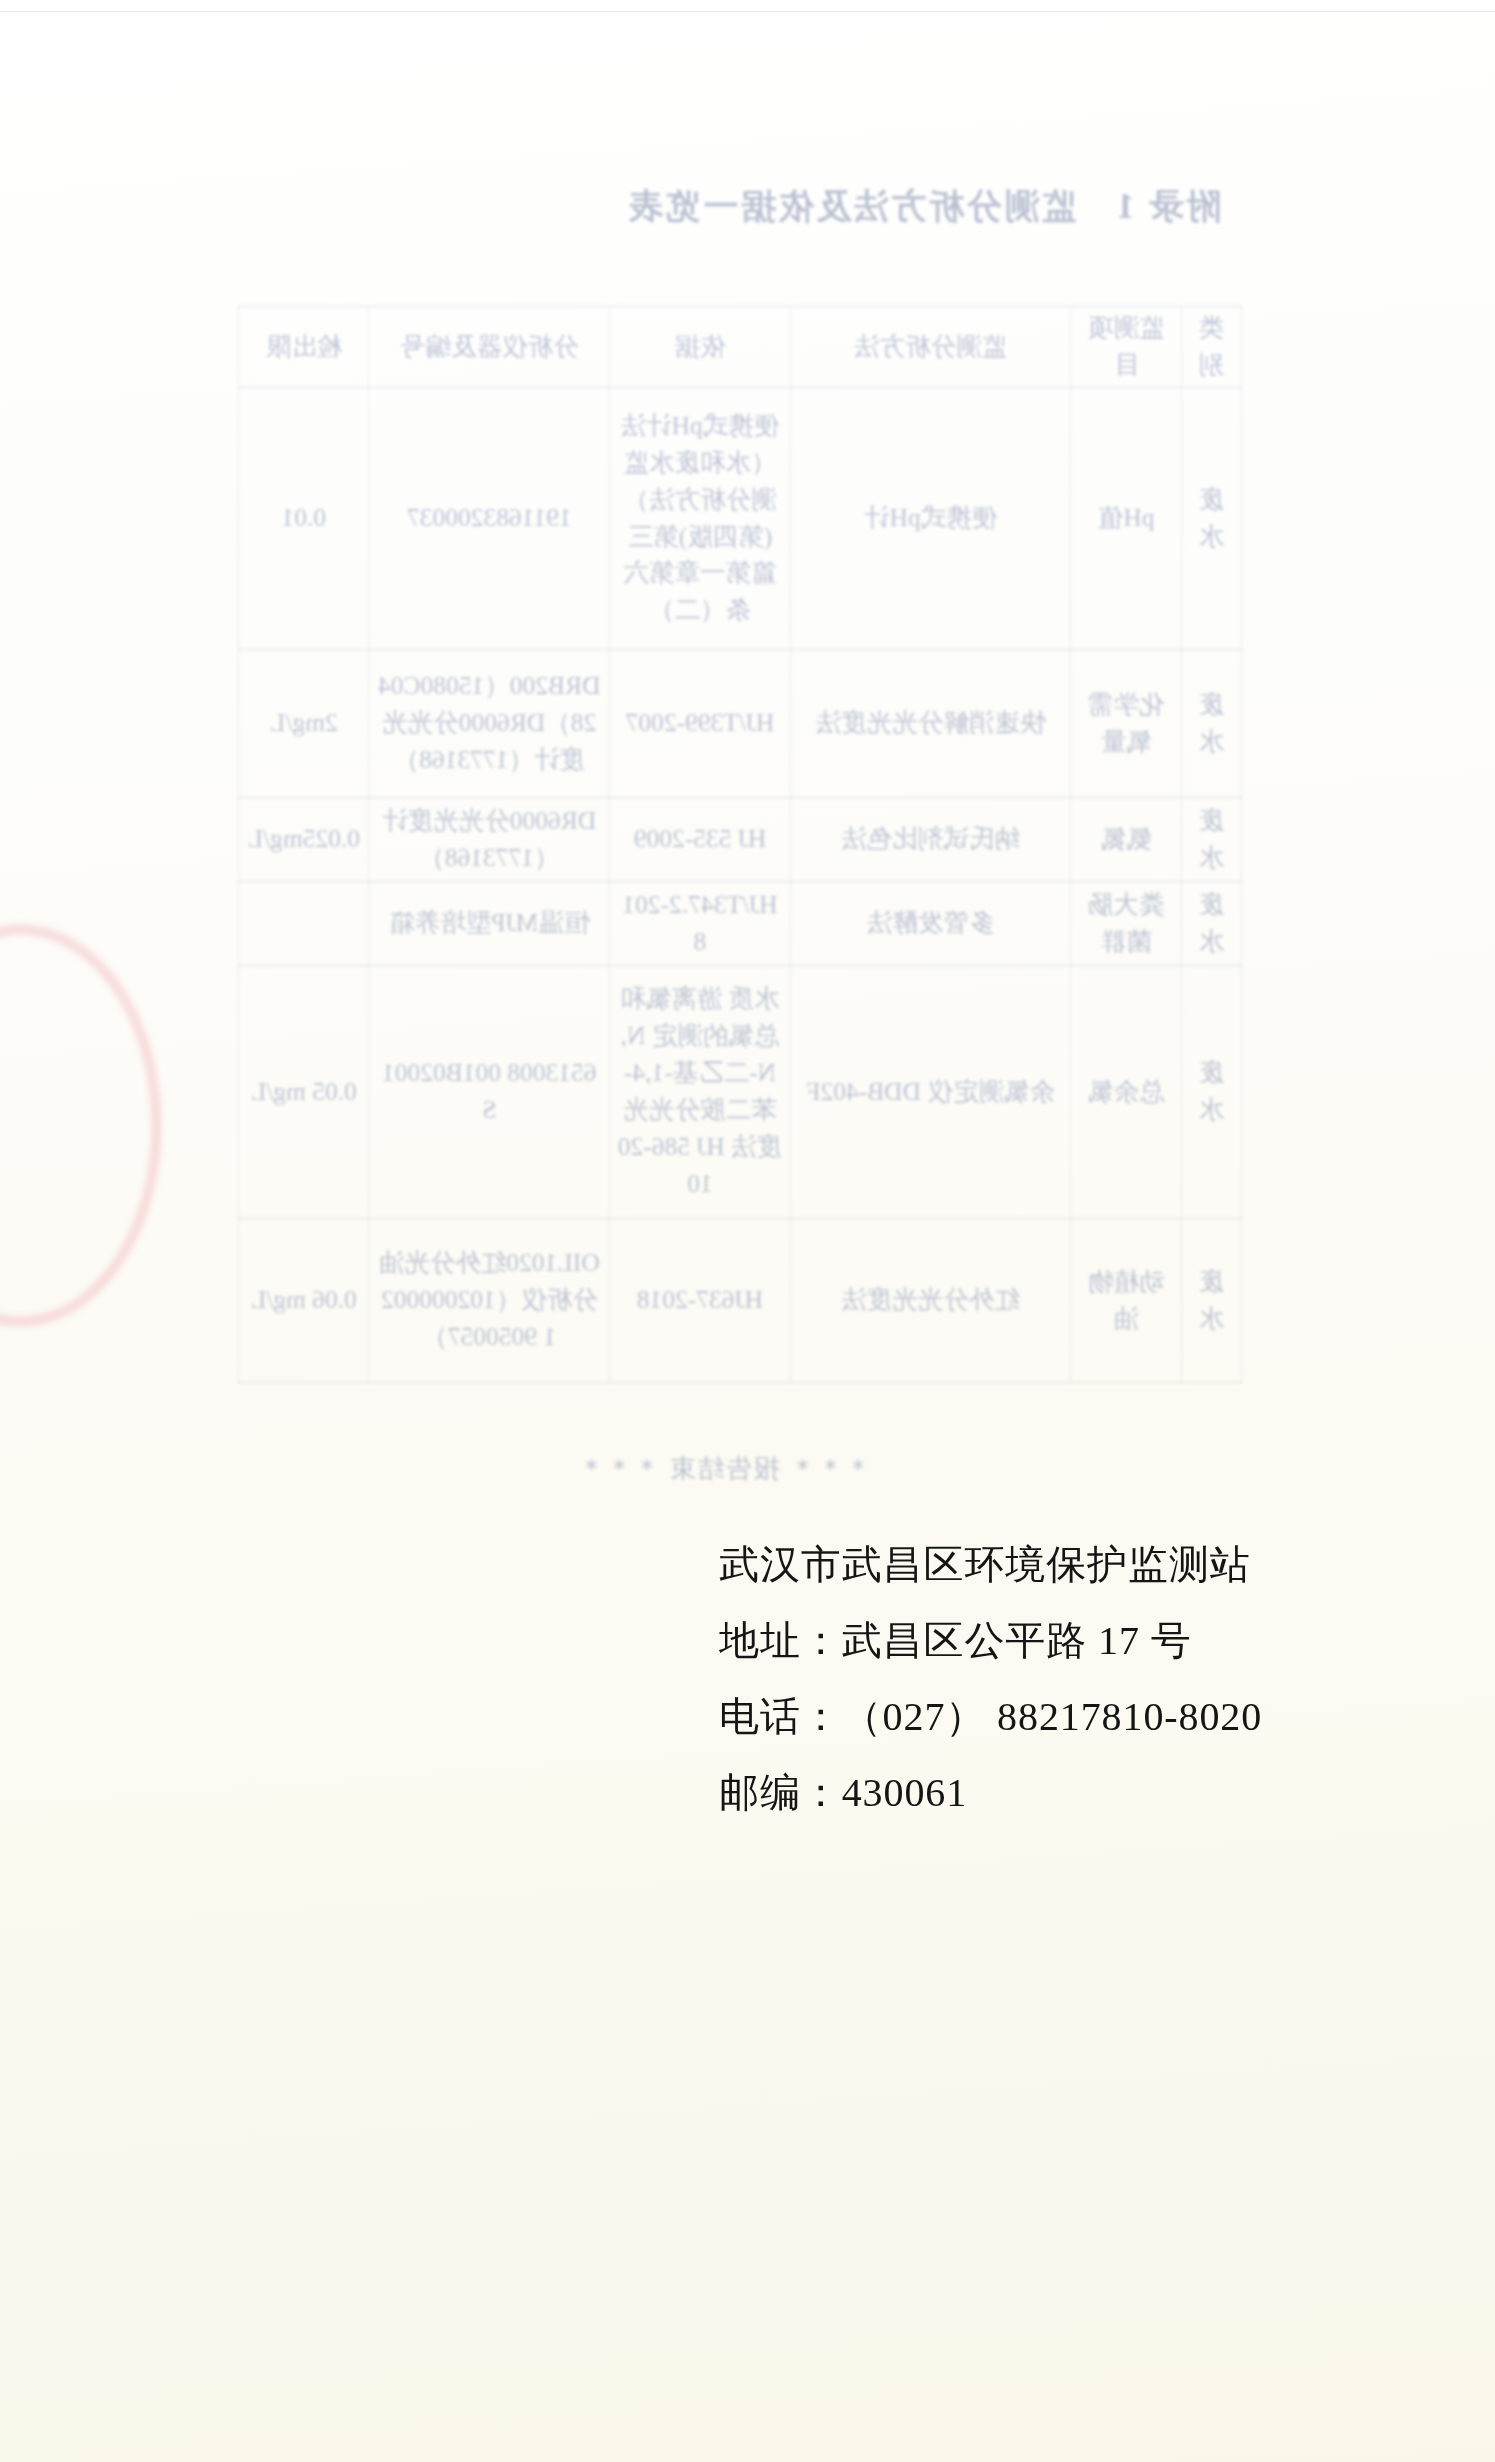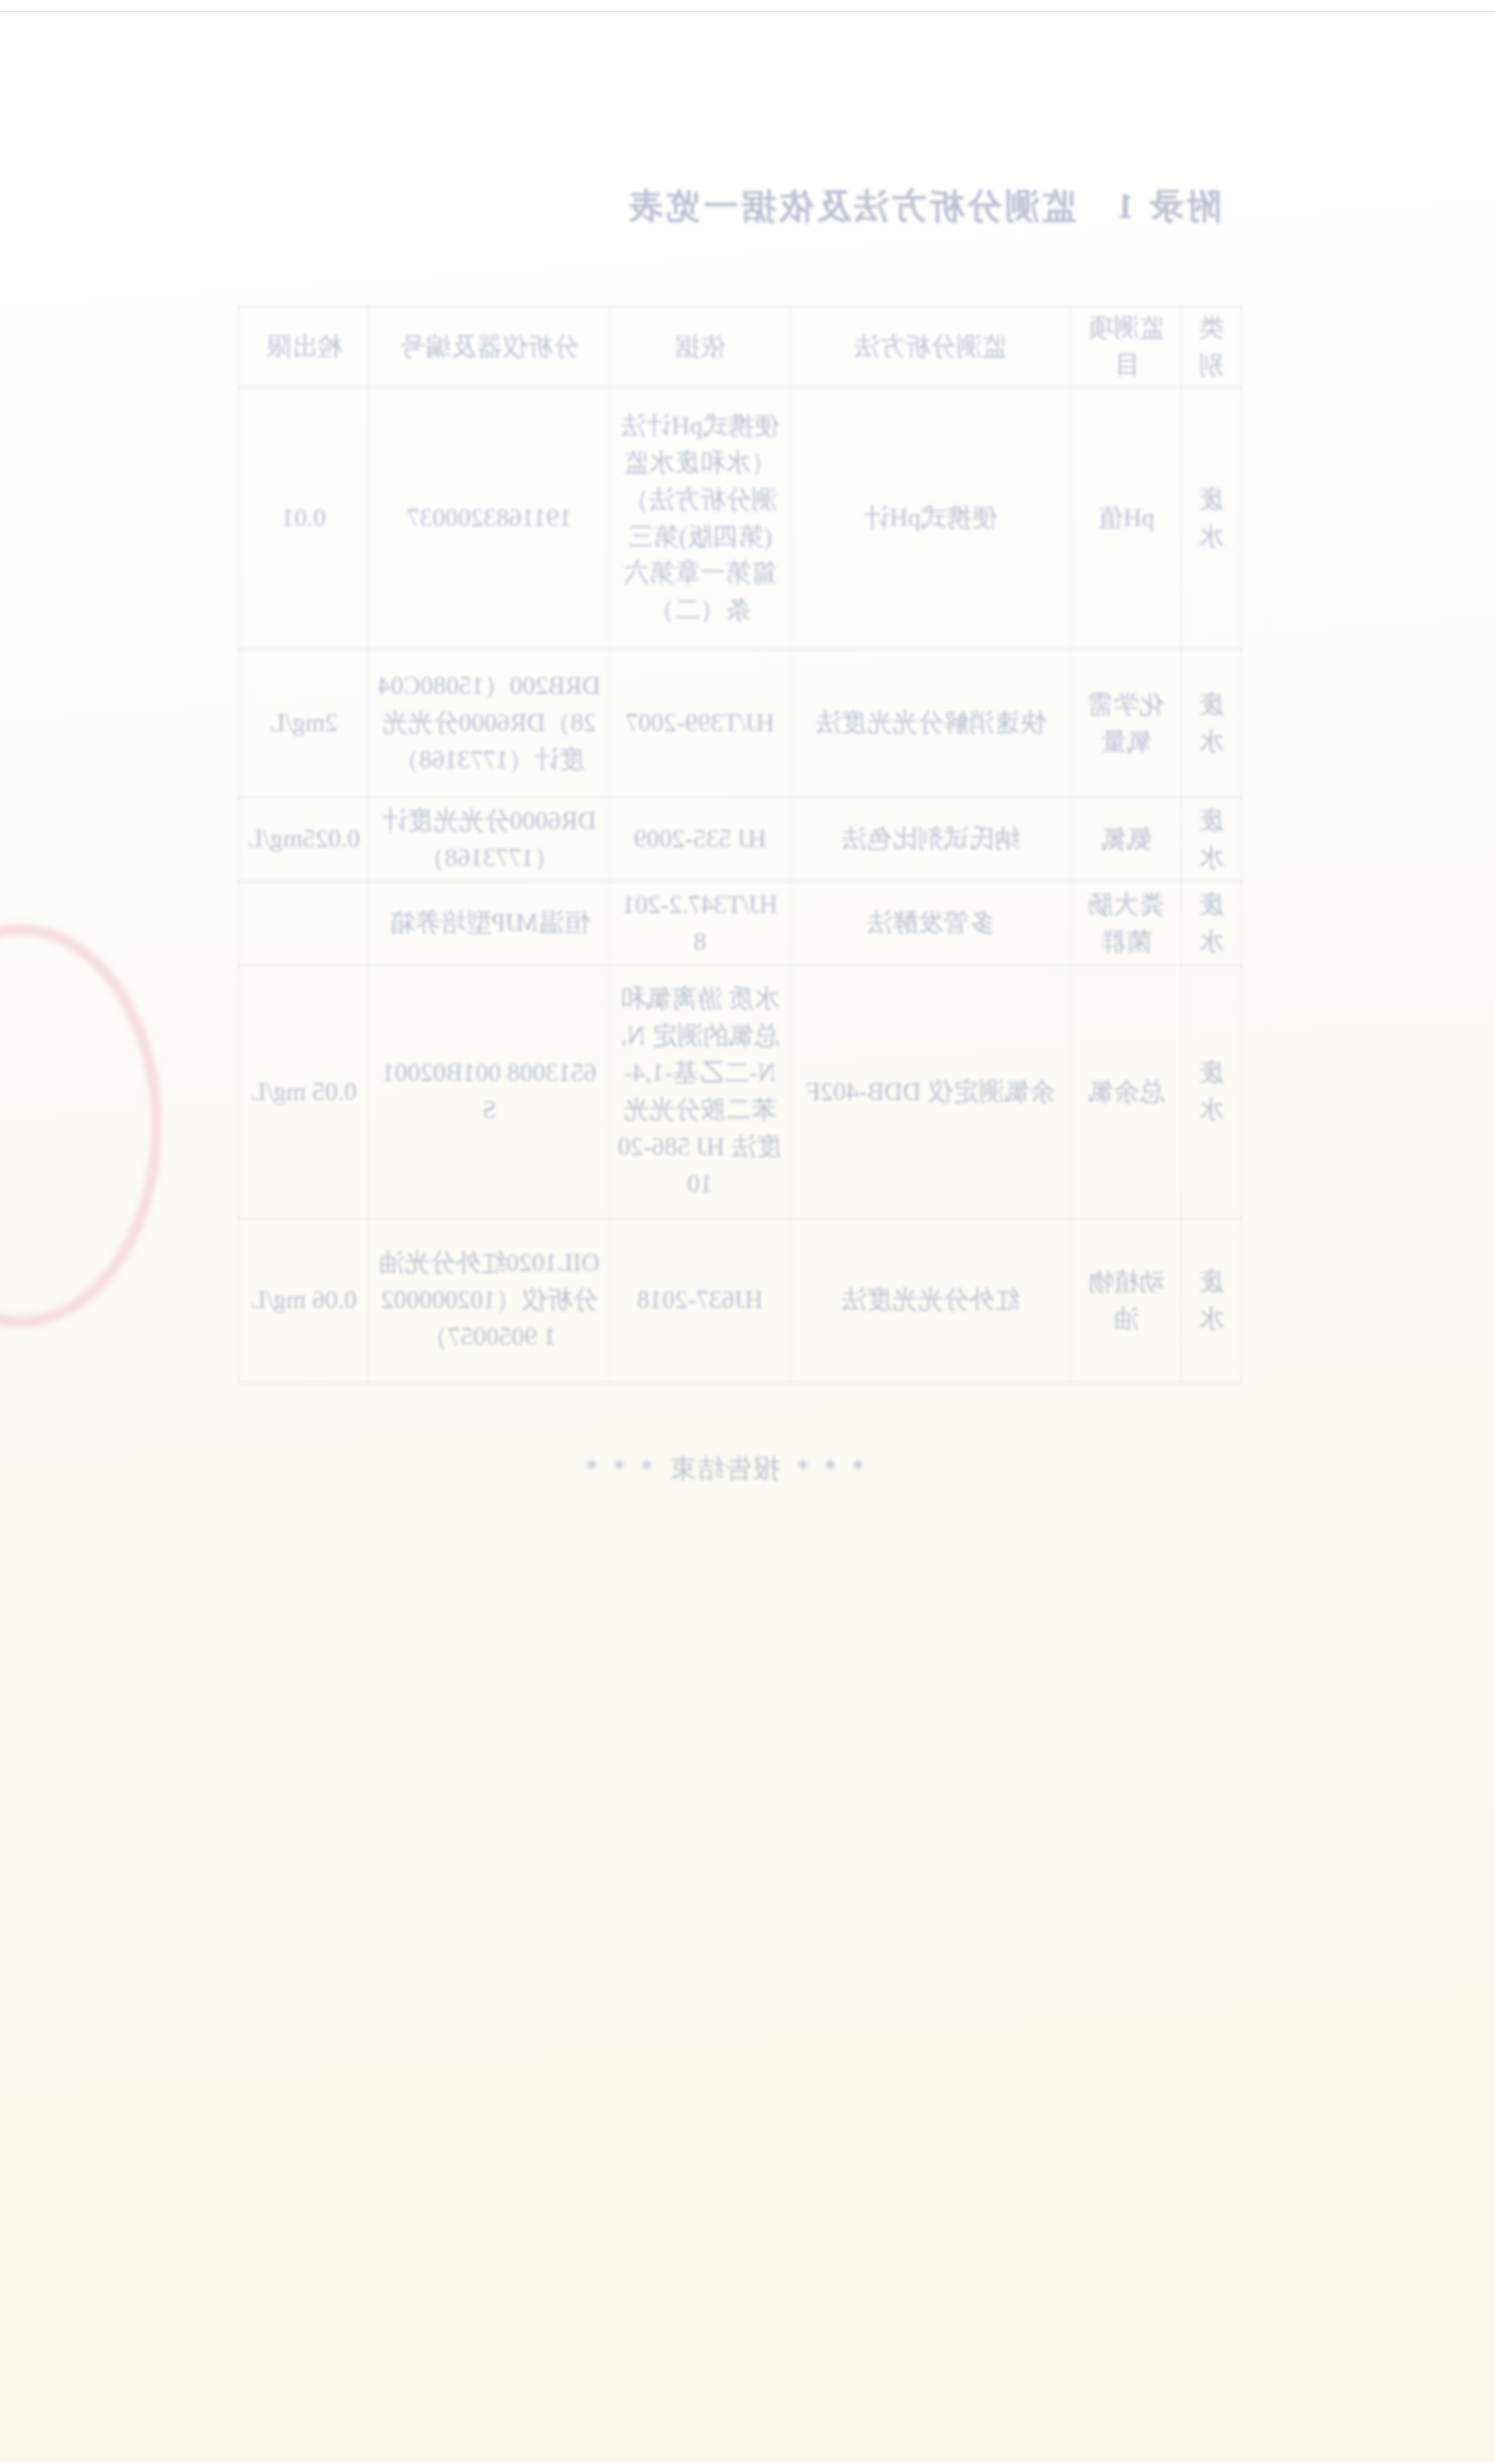--- a/index.html
+++ b/index.html
@@ -137,15 +137,21 @@
         <td>HJ637-2018</td>
         <td>OIL1020红外分光油分析仪（1020000021 9050057）</td>
         <td>0.06 mg/L</td>
       </tr>
     </tbody>
       </table>
 
     <div class="g-end">＊＊＊ 报告结束 ＊＊＊</div>
   </div>
 
+  <div class="contact">
+    <div>武汉市武昌区环境保护监测站</div>
+    <div>地址：武昌区公平路 17 号</div>
+    <div>电话：（027） 88217810-8020</div>
+    <div>邮编：430061</div>
+  </div>
 
 </div>
 
 
 </body></html>

